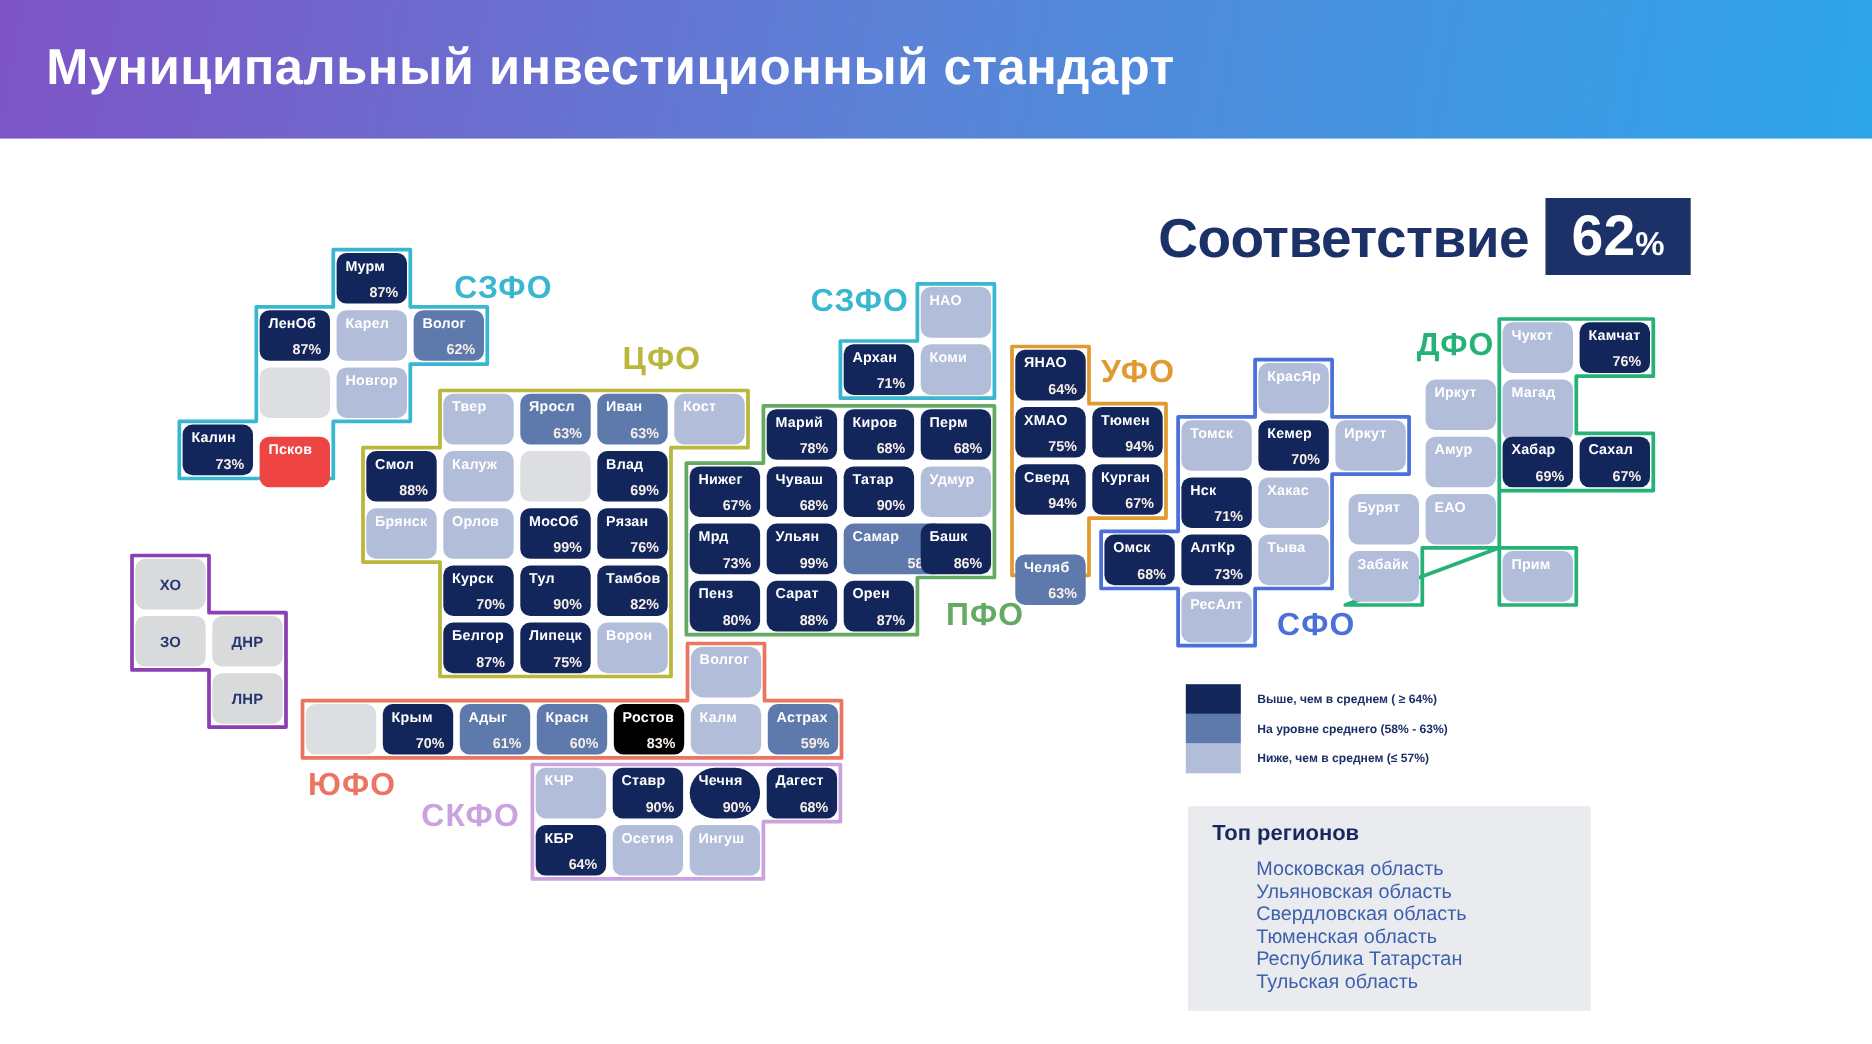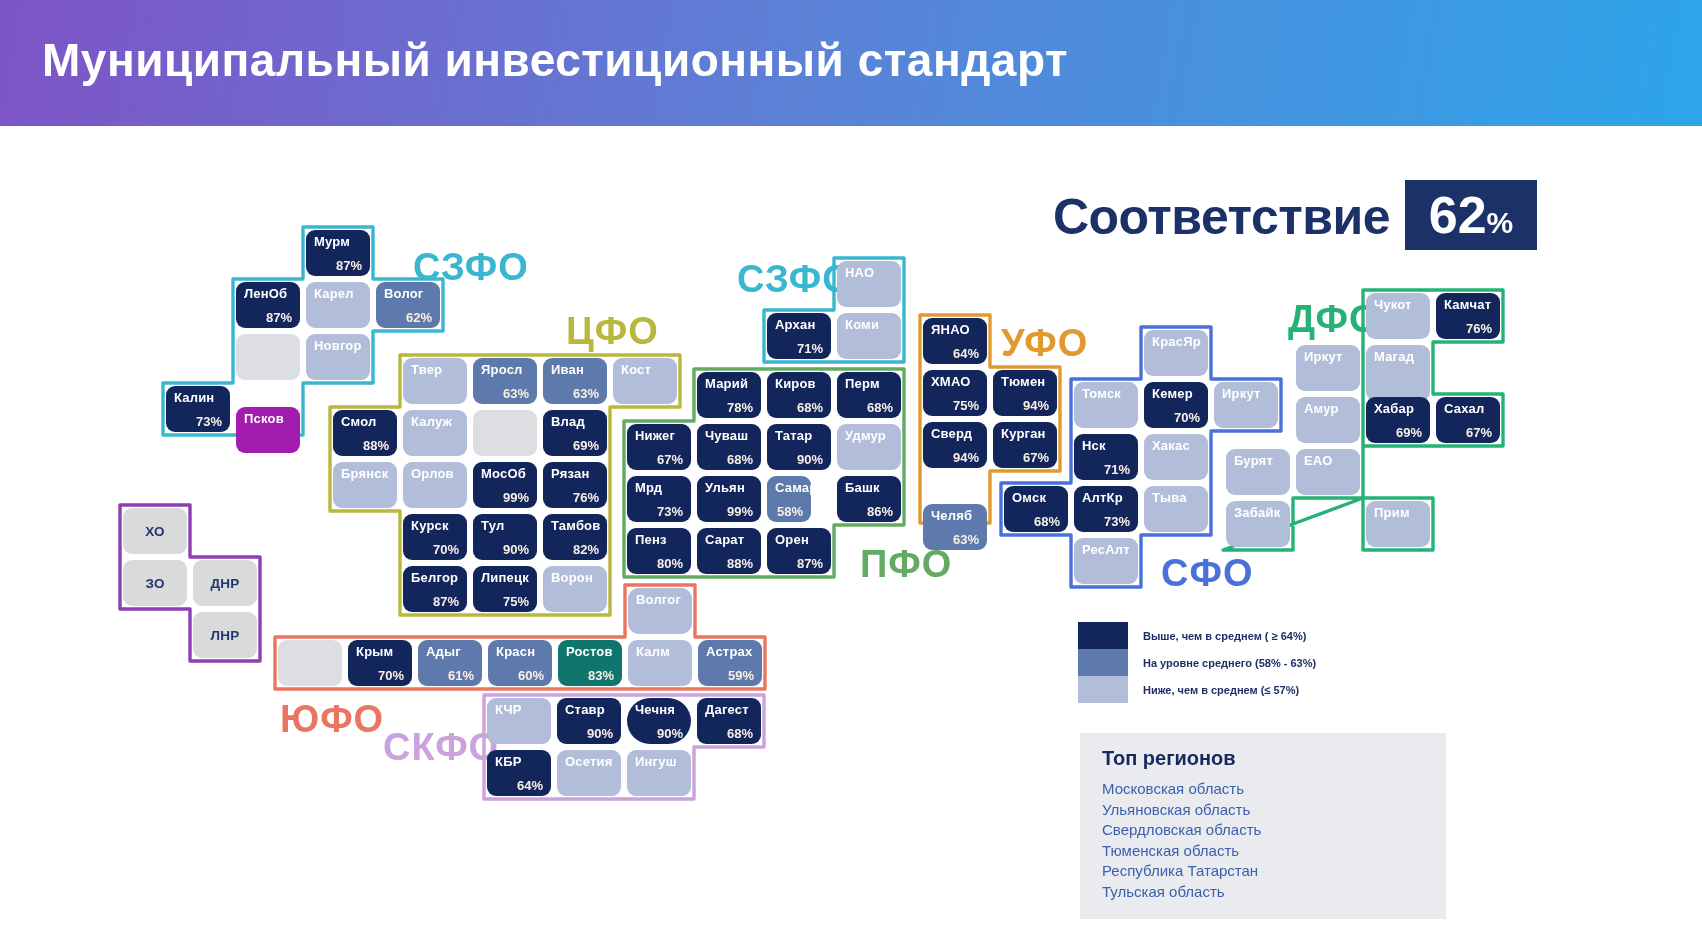--- a/index.html
+++ b/index.html
@@ -15,30 +15,30 @@
          color:#fff;text-align:center;line-height:70px;white-space:nowrap;}
   .badge .v{font-size:52px;font-weight:800;}
   .badge .p{font-size:30px;font-weight:800;}
   #map{position:absolute;left:0;top:0;width:1702px;height:949px;}
   #borders{position:absolute;left:0;top:0;}
   .tile{position:absolute;width:64px;height:46px;border-radius:9px;color:#fff;}
   .tile .nm{position:absolute;left:8px;top:4px;font-size:13px;font-weight:600;white-space:nowrap;letter-spacing:.2px;}
   .tile .pc{position:absolute;right:8px;bottom:3px;font-size:13px;font-weight:700;color:#f8efe8;}
   .tile.plain{display:flex;align-items:center;justify-content:center;}
   .tile.plain .nm{position:static;color:#24366f;font-size:13.5px;font-weight:700;}
-  .dlabel{position:absolute;font-size:38px;font-weight:700;letter-spacing:1px;line-height:1;white-space:nowrap;}
+  .dlabel{position:absolute;font-size:29px;font-weight:700;letter-spacing:1px;line-height:1;white-space:nowrap;}
   .legend{position:absolute;left:1078px;top:622px;}
   .lrow{display:flex;height:27px;align-items:center;}
   .lsw{width:50px;height:27px;flex:0 0 auto;align-self:stretch;}
   .llab{margin-left:15px;font-size:11px;font-weight:600;color:#1c2f66;white-space:nowrap;}
   .panel{position:absolute;left:1080px;top:733px;width:366px;height:186px;background:#e9ebee;
          box-sizing:border-box;padding:14px 0 0 22px;}
   .ptitle{font-size:20px;font-weight:800;color:#16285f;}
   .plist{list-style:none;margin:9px 0 0 0;padding:0;}
-  .plist li{font-size:15px;line-height:20.5px;color:#3c5fae;}
+  .plist li{font-size:18px;line-height:20.5px;color:#3c5fae;margin-left:40px;}
 </style>
 </head>
 <body>
 
 <div class="page">
   <header class="banner">
     <h1>Муниципальный инвестиционный стандарт</h1>
   </header>
 
   <div id="map">
@@ -71,21 +71,21 @@
         <span class="pc">62%</span>
       </div>
       <div class="tile" style="left: 236px; top: 334px; width: 64px; height: 46px; background: rgb(220, 222, 225);"></div>
       <div class="tile" style="left: 306px; top: 334px; width: 64px; height: 46px; background: rgb(178, 189, 217);">
         <span class="nm">Новгор</span>
       </div>
       <div class="tile" style="left: 166px; top: 386px; width: 64px; height: 46px; background: rgb(19, 38, 92);">
         <span class="nm">Калин</span>
         <span class="pc">73%</span>
       </div>
-      <div class="tile" style="left: 236px; top: 407px; width: 64px; height: 46px; background: #a21caf;">
+      <div class="tile" style="left: 236px; top: 397px; width: 64px; height: 46px; background: #ef4444;">
         <span class="nm">Псков</span>
       </div>
       <div class="dlabel" style="left: 566px; top: 312px; color: rgb(185, 183, 60);">ЦФО</div>
       <div class="tile" style="left: 403px; top: 358px; width: 64px; height: 46px; background: rgb(178, 189, 217);">
         <span class="nm">Твер</span>
       </div>
       <div class="tile" style="left: 473px; top: 358px; width: 64px; height: 46px; background: rgb(94, 121, 171);">
         <span class="nm">Яросл</span>
         <span class="pc">63%</span>
       </div>
@@ -185,21 +185,21 @@
         <span class="nm">Удмур</span>
       </div>
       <div class="tile" style="left: 627px; top: 476px; width: 64px; height: 46px; background: rgb(19, 38, 92);">
         <span class="nm">Мрд</span>
         <span class="pc">73%</span>
       </div>
       <div class="tile" style="left: 697px; top: 476px; width: 64px; height: 46px; background: rgb(19, 38, 92);">
         <span class="nm">Ульян</span>
         <span class="pc">99%</span>
       </div>
-      <div class="tile" style="left: 767px; top: 476px; width: 44px; height: 46px; background: rgb(94, 121, 171);">
+      <div class="tile" style="left: 767px; top: 476px; width: 60px; height: 46px; background: rgb(94, 121, 171); padding-left: 32px;">
         <span class="nm">Самар</span>
         <span class="pc">58%</span>
       </div>
       <div class="tile" style="left: 837px; top: 476px; width: 64px; height: 46px; background: rgb(19, 38, 92);">
         <span class="nm">Башк</span>
         <span class="pc">86%</span>
       </div>
       <div class="tile" style="left: 627px; top: 528px; width: 64px; height: 46px; background: rgb(19, 38, 92);">
         <span class="nm">Пенз</span>
         <span class="pc">80%</span>
@@ -319,21 +319,21 @@
         <span class="pc">70%</span>
       </div>
       <div class="tile" style="left: 418px; top: 640px; width: 64px; height: 46px; background: rgb(94, 121, 171);">
         <span class="nm">Адыг</span>
         <span class="pc">61%</span>
       </div>
       <div class="tile" style="left: 488px; top: 640px; width: 64px; height: 46px; background: rgb(94, 121, 171);">
         <span class="nm">Красн</span>
         <span class="pc">60%</span>
       </div>
-      <div class="tile" style="left: 558px; top: 640px; width: 64px; height: 46px; background: #0f766e;">
+      <div class="tile" style="left: 558px; top: 640px; width: 64px; height: 46px; background: #000000;">
         <span class="nm">Ростов</span>
         <span class="pc">83%</span>
       </div>
       <div class="tile" style="left: 628px; top: 640px; width: 64px; height: 46px; background: rgb(178, 189, 217);">
         <span class="nm">Калм</span>
       </div>
       <div class="tile" style="left: 698px; top: 640px; width: 64px; height: 46px; background: rgb(94, 121, 171);">
         <span class="nm">Астрах</span>
         <span class="pc">59%</span>
       </div>

